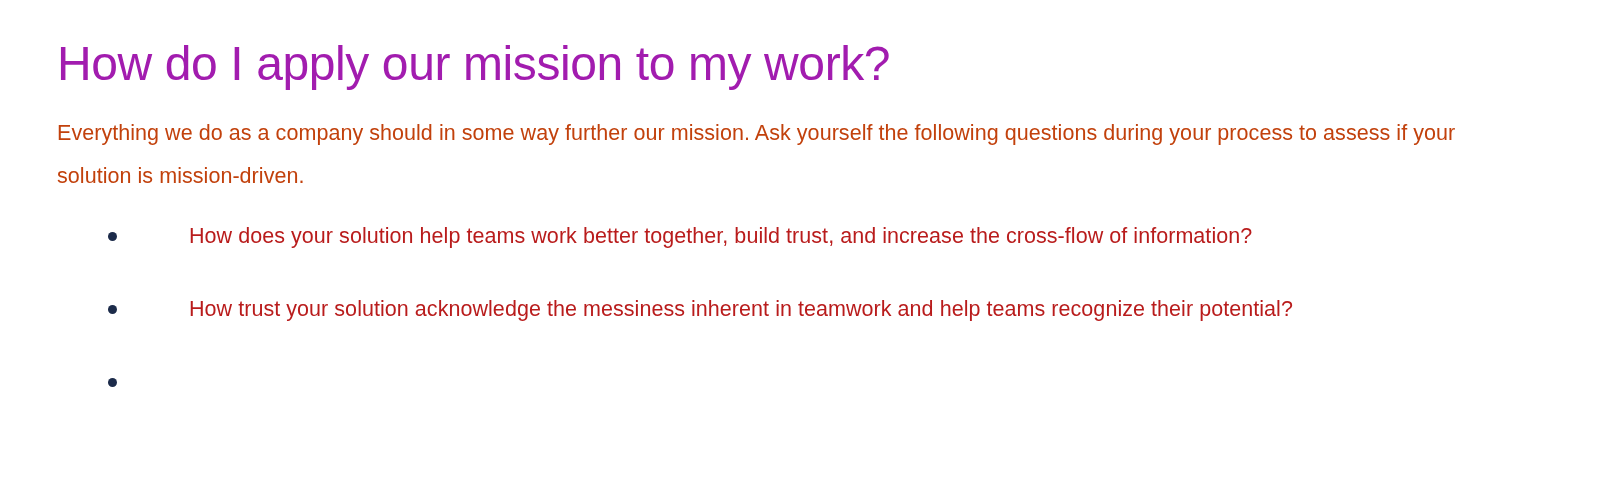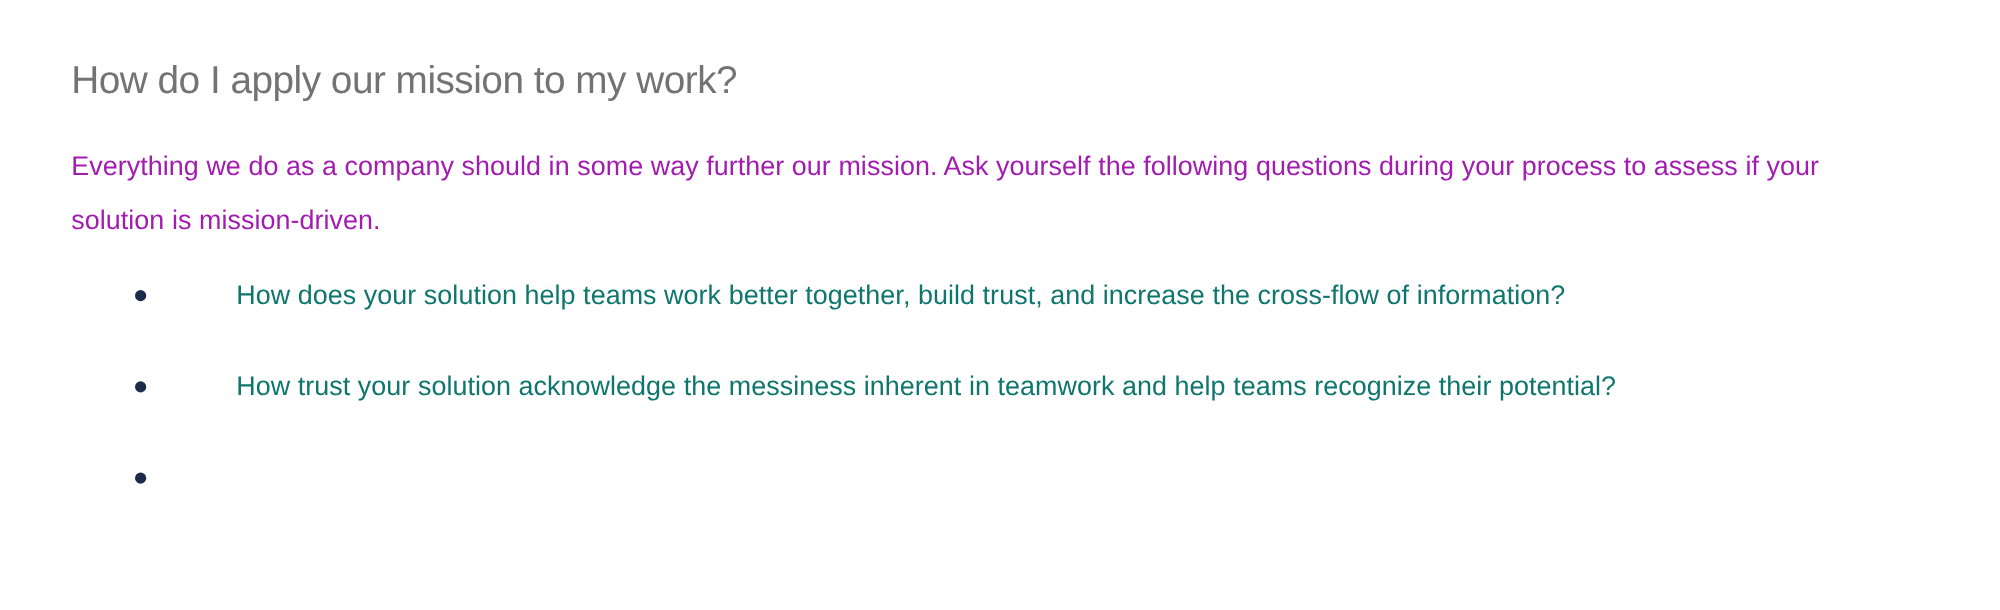--- a/index.html
+++ b/index.html
@@ -19,52 +19,52 @@
   .doc-section {
     box-sizing: border-box;
     width: 1600px;
     height: 488px;
     padding: 38px 40px 0 57px;
     background: #ffffff;
   }
 
   .page-title {
     margin: 0;
-    font-size: 31px;
+    font-size: 48px;
     line-height: 52px;
     font-weight: 400;
     letter-spacing: -0.4px;
-    color: #737373;
+    color: #a21caf;
     white-space: nowrap;
   }
 
   .intro-paragraph {
     margin: 22px 0 0 0;
     max-width: 1450px;
     font-size: 21.5px;
     line-height: 43px;
     font-weight: 400;
-    color: #a21caf;
+    color: #c2410c;
     letter-spacing: 0.05px;
   }
 
   .question-list {
     list-style: none;
     margin: 23px 0 0 0;
     padding: 0;
   }
 
   .question-item {
     position: relative;
     padding-left: 132px;
     min-height: 73px;
     font-size: 21.5px;
     line-height: 30px;
     font-weight: 400;
-    color: #0f766e;
+    color: #b91c1c;
     letter-spacing: 0.05px;
     white-space: nowrap;
   }
 
   .question-item .bullet-marker {
     position: absolute;
     left: 51px;
     top: 11px;
     width: 9px;
     height: 9px;

